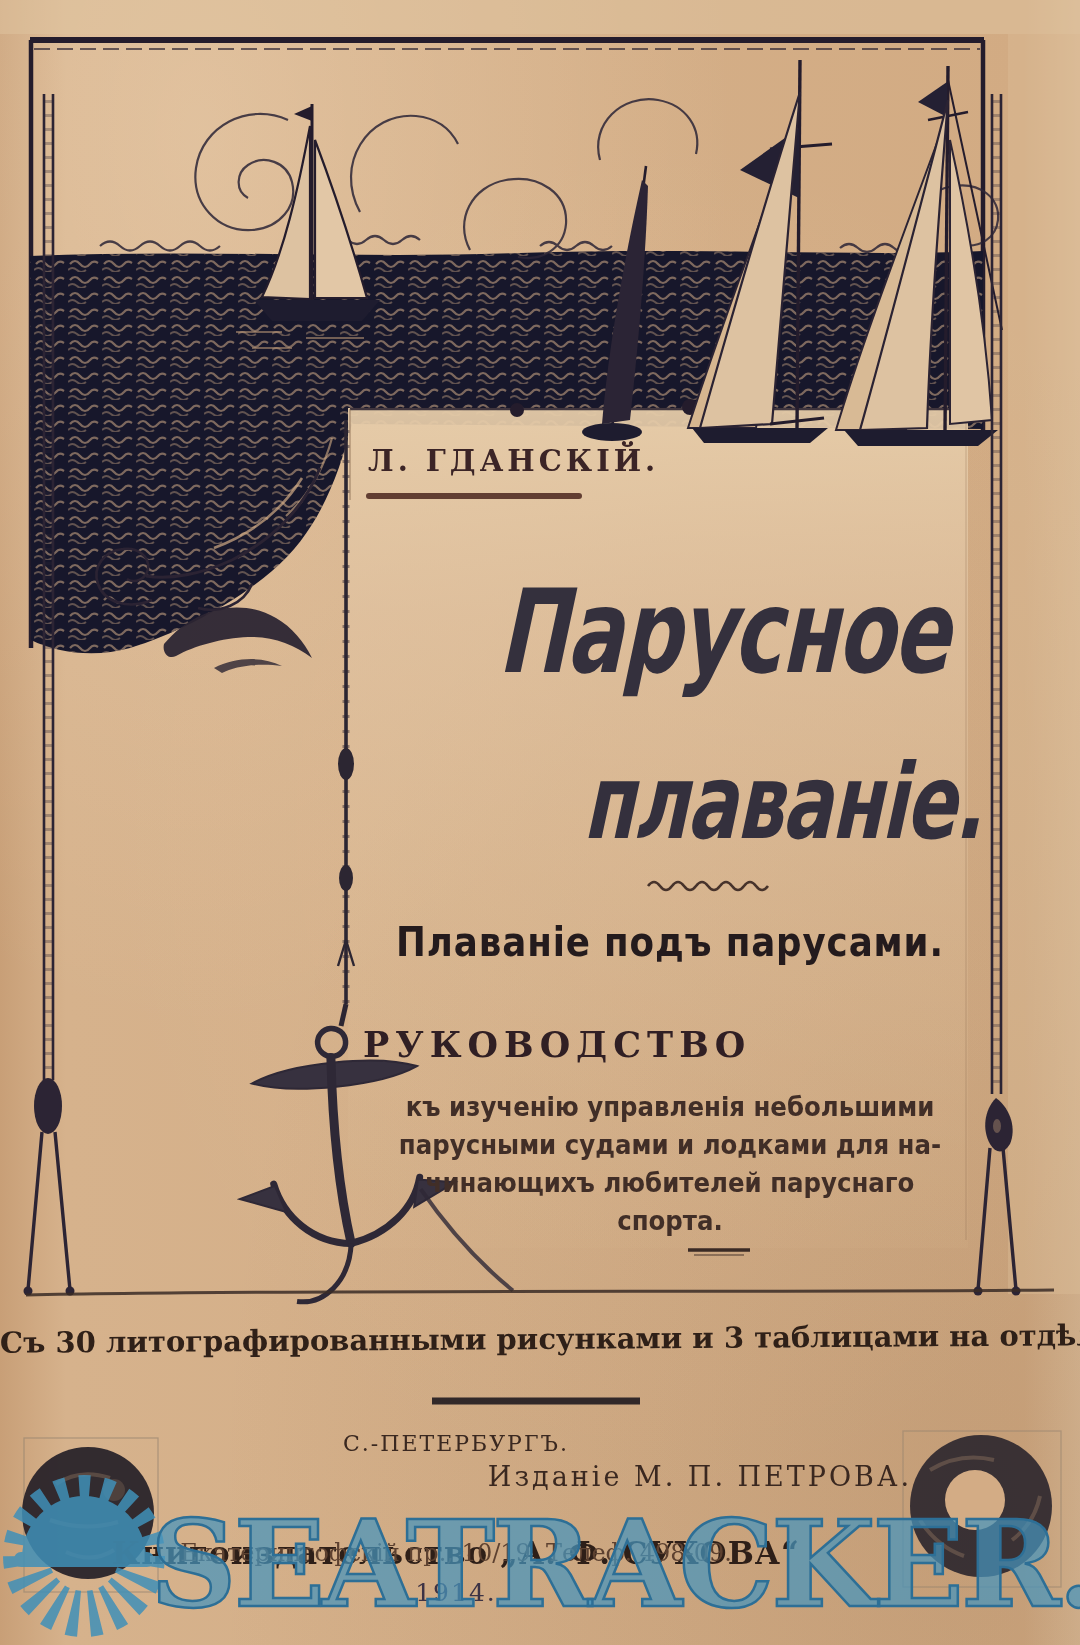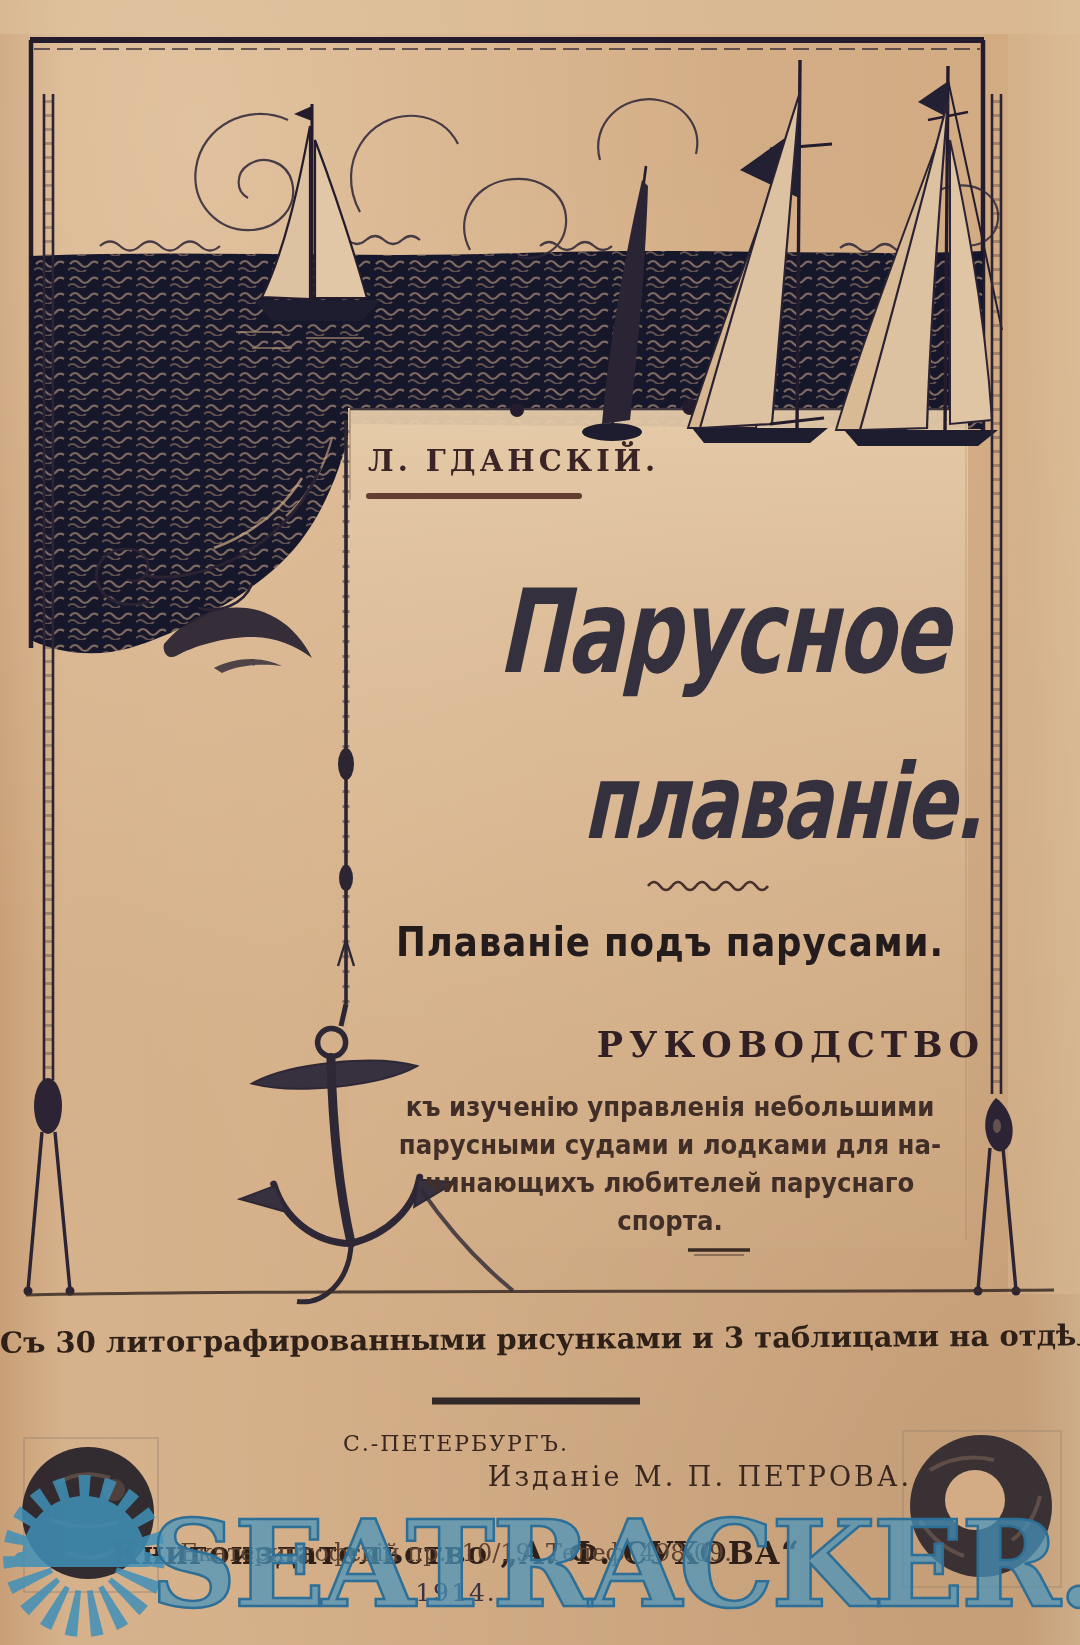--- a/index.html
+++ b/index.html
@@ -23,21 +23,21 @@
   .title1, .title2 {
     font-family:"DejaVu Sans", sans-serif; font-weight:bold; color:#2a2838; opacity:.94;
     transform:skewX(-12deg) scaleX(.72); transform-origin:center; letter-spacing:-2px; text-align:center;
   }
   .title1 { left:440px; top:574px; width:470px; font-size:116px; line-height:116px; }
   .title2 { left:520px; top:750px; width:500px; font-size:104px; line-height:104px; }
 
   .subtitle { left:350px; top:918px; width:640px; text-align:center; font-family:"DejaVu Sans", sans-serif;
     font-weight:bold; font-size:41px; letter-spacing:1px; color:#241b1d; transform:scaleX(.87); }
 
-  .heading { left:385px; top:1024px; width:600px; text-align:right; font-weight:bold;
+  .heading { left:363px; top:1024px; width:600px; text-align:left; font-weight:bold;
     font-size:35px; letter-spacing:6px; color:#301f24; }
 
   .desc { position:absolute; left:362px; top:1088px; width:616px; text-align:center;
     font-family:"DejaVu Sans", sans-serif; font-weight:bold; font-size:26px; line-height:38px;
     color:#412e27; transform:scaleX(.94); }
 
   .edition { left:0; top:1322px; width:1080px; text-align:center; font-weight:bold;
     font-size:29px; color:#2f2018; transform:rotate(-.4deg); }
 
   .imp { left:0; width:912px; text-align:center; color:#3a2820; }

